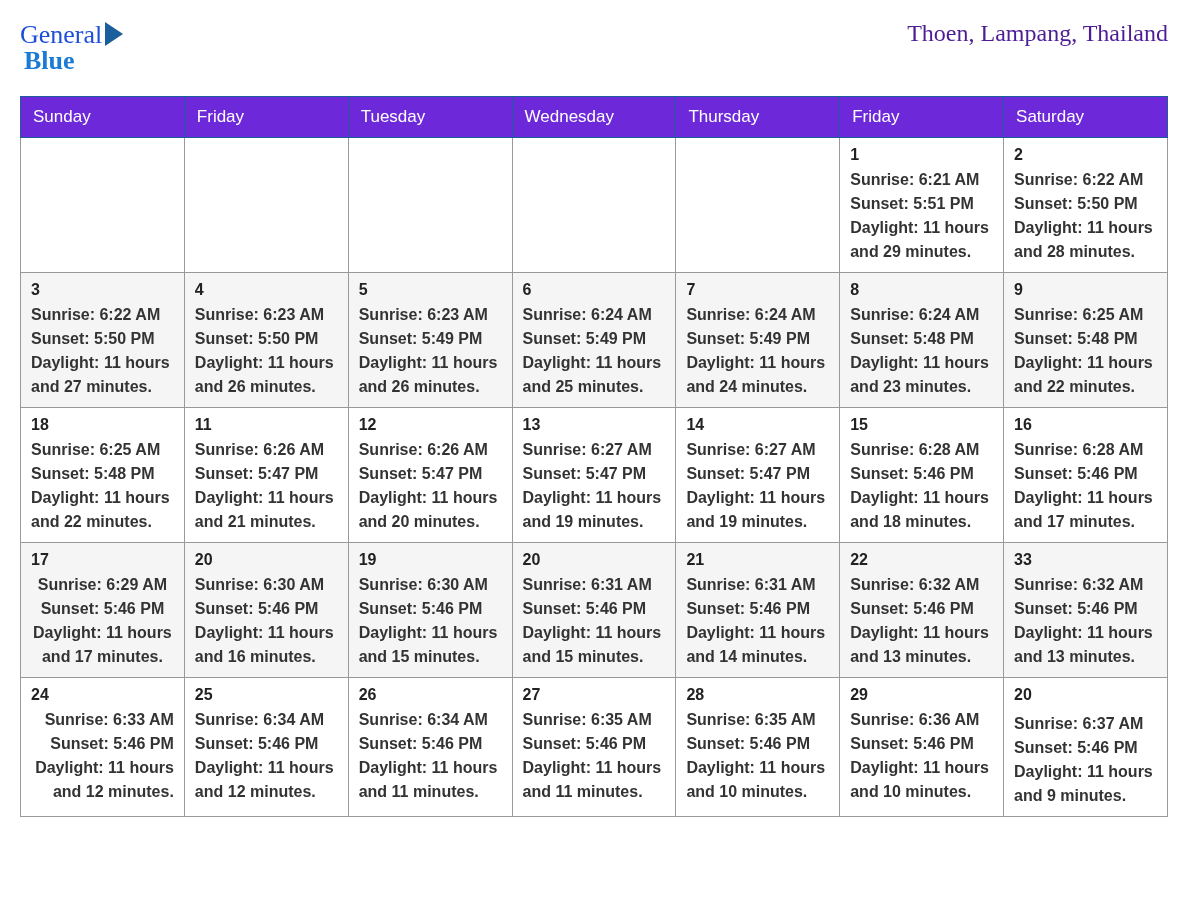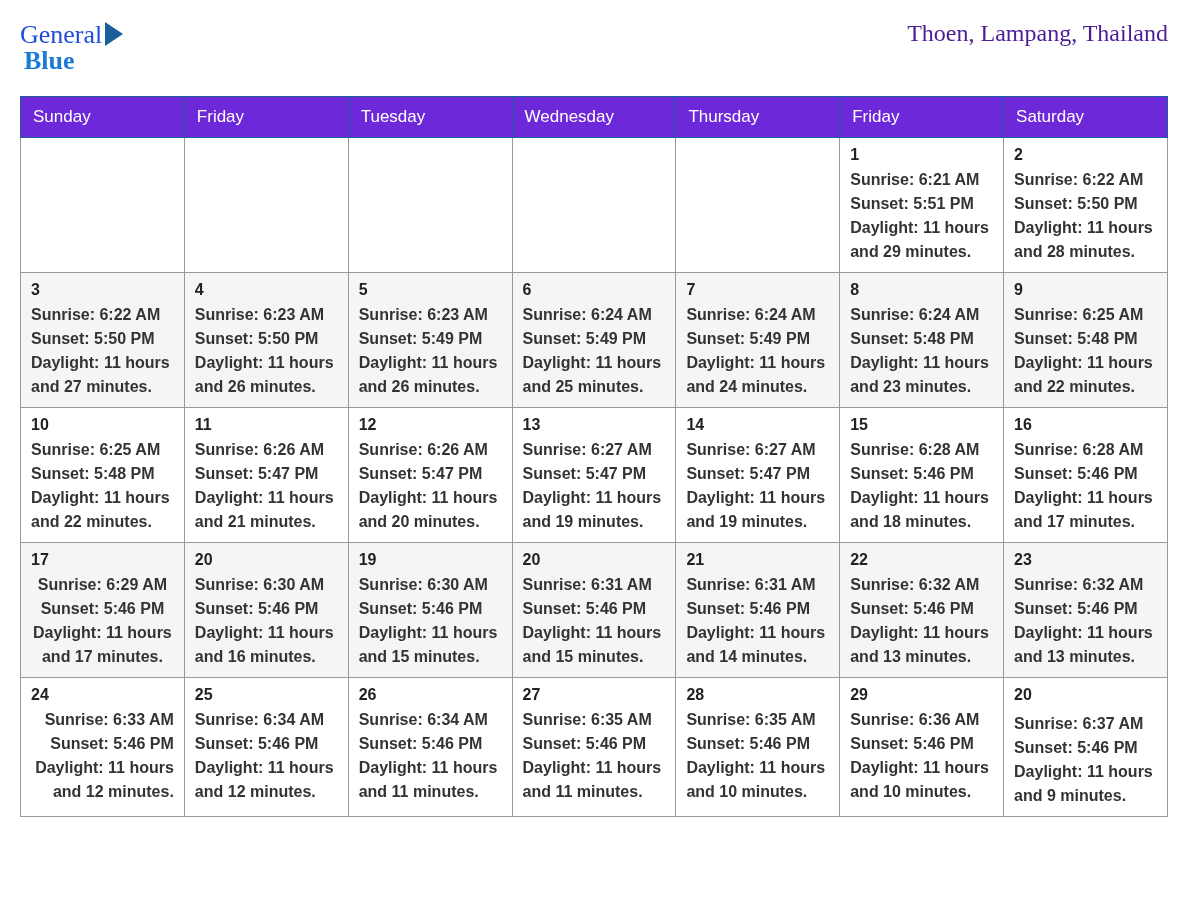--- a/index.html
+++ b/index.html
@@ -202,21 +202,21 @@
         <td>
           <div class="day-number">9</div>
           <div class="day-info" style="white-space: pre-line;">Sunrise: 6:25 AM
 Sunset: 5:48 PM
 Daylight: 11 hours
 and 22 minutes.</div>
         </td>
       </tr>
       <tr>
         <td>
-          <div class="day-number">10</div>
+          <div class="day-number">18</div>
           <div class="day-info" style="white-space: pre-line;">Sunrise: 6:25 AM
 Sunset: 5:48 PM
 Daylight: 11 hours
 and 22 minutes.</div>
         </td>
         <td>
           <div class="day-number">11</div>
           <div class="day-info" style="white-space: pre-line;">Sunrise: 6:26 AM
 Sunset: 5:47 PM
 Daylight: 11 hours
@@ -295,21 +295,21 @@
 and 14 minutes.</div>
         </td>
         <td>
           <div class="day-number">22</div>
           <div class="day-info" style="white-space: pre-line;">Sunrise: 6:32 AM
 Sunset: 5:46 PM
 Daylight: 11 hours
 and 13 minutes.</div>
         </td>
         <td>
-          <div class="day-number">23</div>
+          <div class="day-number">33</div>
           <div class="day-info" style="white-space: pre-line;">Sunrise: 6:32 AM
 Sunset: 5:46 PM
 Daylight: 11 hours
 and 13 minutes.</div>
         </td>
       </tr>
       <tr>
         <td>
           <div class="day-number">24</div>
           <div class="day-info" style="white-space: pre-line; text-align: right;">Sunrise: 6:33 AM

